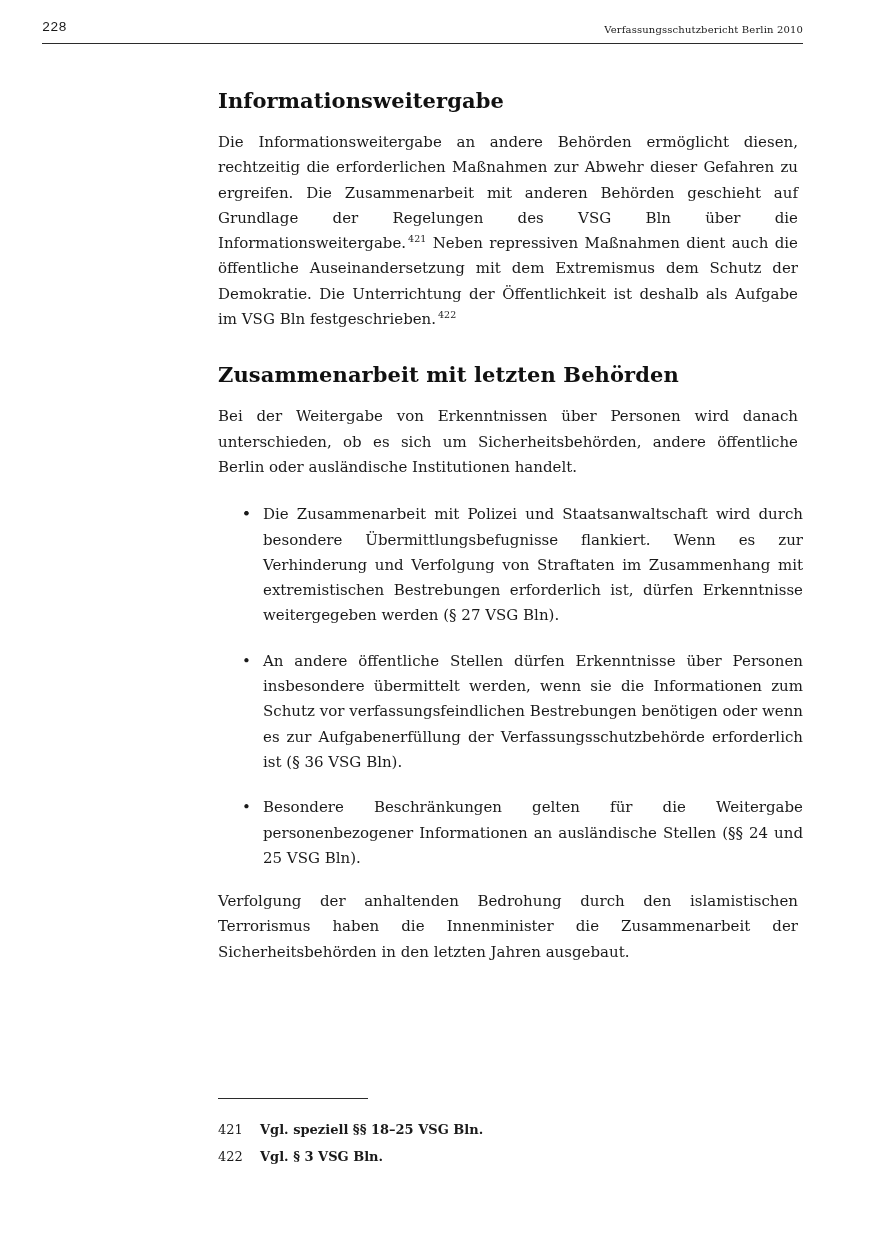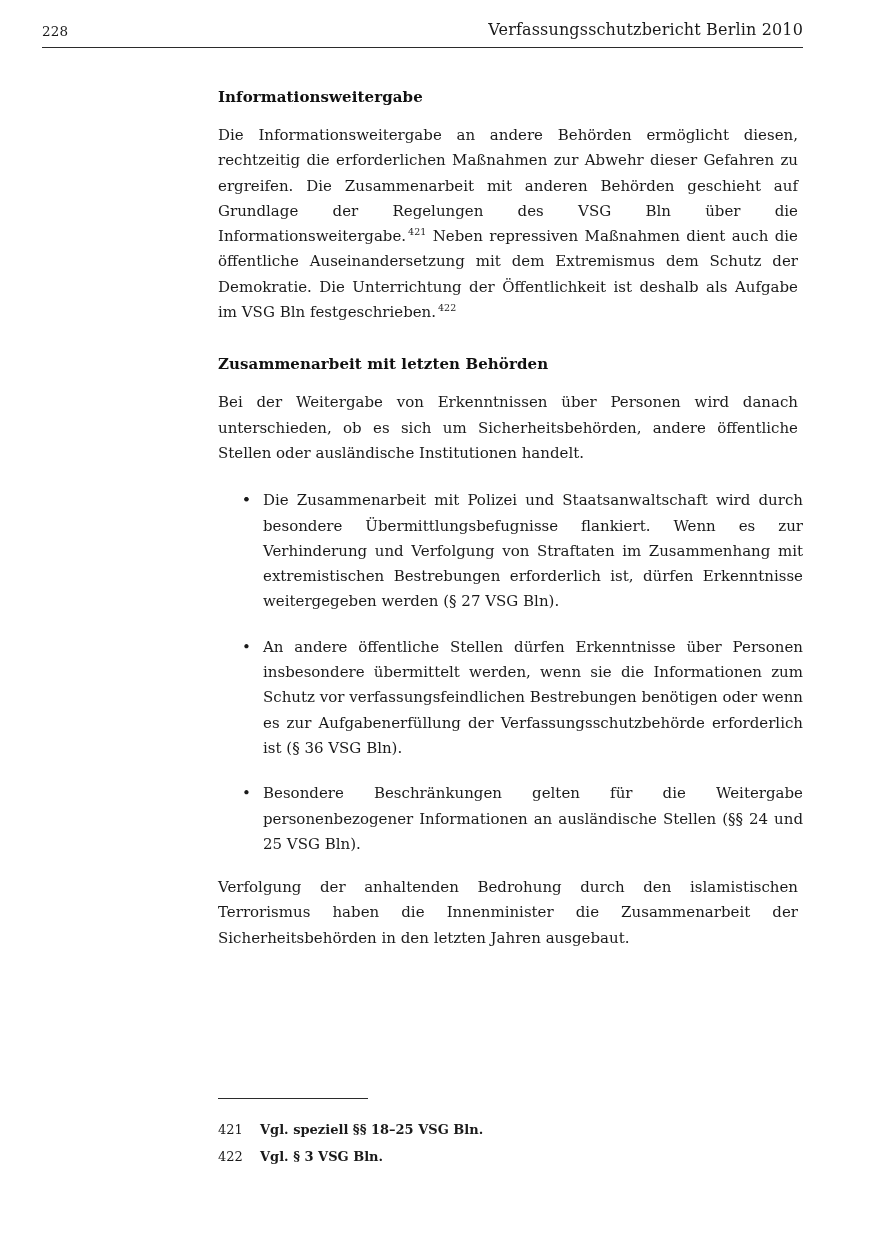--- a/index.html
+++ b/index.html
@@ -34,35 +34,36 @@
     justify-content: space-between;
     align-items: flex-end;
     font-size: 13.5px;
     letter-spacing: 0.15px;
     padding-bottom: 8px;
     border-bottom: 1px solid #2b2b2b;
     color: #1a1a1a;
   }
   .header .page-number {
     font-size: 13.5px;
+    font-family: Liberation Mono, monospace;
   }
   .header .running-title {
-    font-size: 16px;
+    font-size: 10px;
   }
 
   
   .content {
     position: absolute;
     left: 218px;
     top: 88px;
     width: 585px;
   }
 
   h2.section-heading {
-    font-size: 15px;
+    font-size: 21px;
     font-weight: bold;
     margin: 0 0 17px 0;
     letter-spacing: 0.1px;
     color: #111;
   }
   h2.section-heading.second {
     margin-top: 30px;
   }
 
   p.body-text {
@@ -150,21 +151,21 @@
   </div>
 
   <div class="content">
 
     <h2 class="section-heading">Informationsweitergabe</h2>
 
     <p class="body-text"><span>Die Informationsweitergabe an andere Behörden ermöglicht diesen, rechtzeitig die erforderlichen Maßnahmen zur Abwehr dieser Gefahren zu ergreifen. Die Zusammenarbeit mit anderen Behörden geschieht auf Grundlage der Regelungen des VSG Bln über die Informationsweitergabe.</span><sup class="footnote-ref">421</sup><span> Neben repressiven Maßnahmen dient auch die öffentliche Auseinandersetzung mit dem Extremismus dem Schutz der Demokratie. Die Unterrichtung der Öffentlichkeit ist deshalb als Aufgabe im VSG Bln festgeschrieben.</span><sup class="footnote-ref">422</sup></p>
 
     <h2 class="section-heading second">Zusammenarbeit mit letzten Behörden</h2>
 
-    <p class="body-text">Bei der Weitergabe von Erkenntnissen über Personen wird danach unterschieden, ob es sich um Sicherheitsbehörden, andere öffentliche Stellen oder ausländische Institutionen handelt.</p>
+    <p class="body-text">Bei der Weitergabe von Erkenntnissen über Personen wird danach unterschieden, ob es sich um Sicherheitsbehörden, andere öffentliche Berlin oder ausländische Institutionen handelt.</p>
 
     <ul class="bullet-list">
       <li>
         <span class="bullet-dot">•</span>
       </li>
       <li>
         <span class="bullet-dot">•</span>
         <span>Die Zusammenarbeit mit Polizei und Staatsanwaltschaft wird durch besondere Übermittlungsbefugnisse flankiert. Wenn es zur Verhinderung und Verfolgung von Straftaten im Zusammenhang mit extremistischen Bestrebungen erforderlich ist, dürfen Erkenntnisse weitergegeben werden (§ 27 VSG Bln).</span>
       </li>
       <li>

